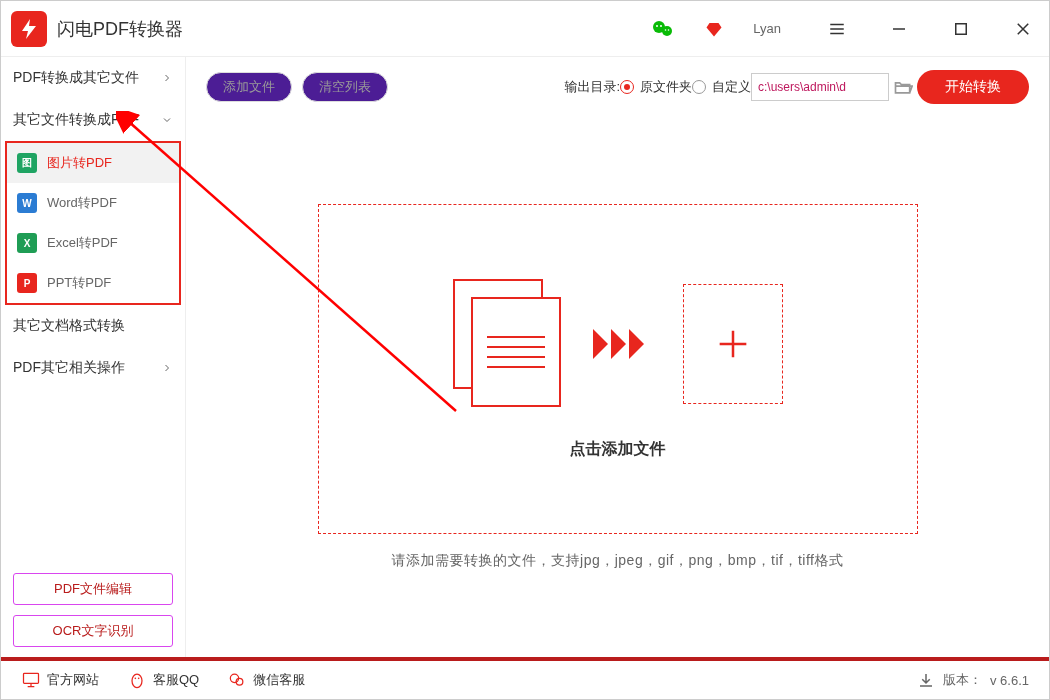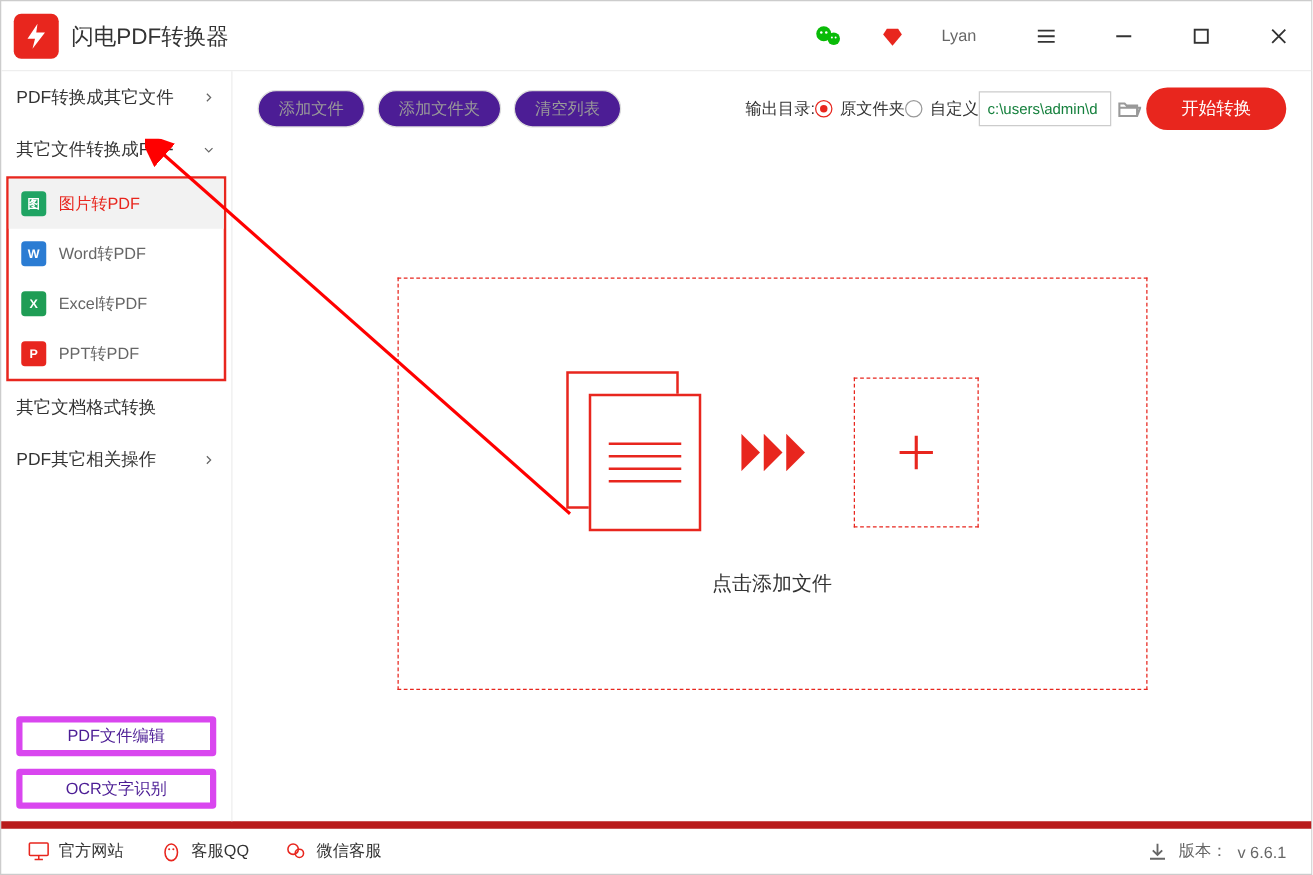--- a/index.html
+++ b/index.html
@@ -27,52 +27,52 @@
     .chevron { width: 12px; height: 12px; }
     .subitems { border: 2px solid #e8261e; margin: 0 4px; }
     .subitem { height: 40px; display: flex; align-items: center; padding: 0 10px; cursor: pointer; gap: 10px; font-size: 13px; color: #666; }
     .subitem.active { background: #f2f2f2; color: #e8261e; }
     .file-icon { width: 20px; height: 20px; border-radius: 3px; display: flex; align-items: center; justify-content: center; color: #fff; font-size: 10px; font-weight: bold; }
     .icon-img { background: #1fa463; }
     .icon-word { background: #2b7cd3; }
     .icon-excel { background: #1f9d55; }
     .icon-ppt { background: #e8261e; }
     .sidebar-bottom { margin-top: auto; padding: 10px 12px; display: flex; flex-direction: column; gap: 10px; }
-    .outline-btn { height: 32px; border: 5px solid #d946ef; background: #fff; border-radius: 3px; font-size: 13px; color: #4c1d95; cursor: pointer; }
+    .outline-btn { height: 32px; border: 1px solid #d946ef; background: #fff; border-radius: 3px; font-size: 13px; color: #b91c1c; cursor: pointer; }
     
     
     .main { flex: 1; display: flex; flex-direction: column; position: relative; }
     .toolbar { height: 60px; display: flex; align-items: center; padding: 0 20px; gap: 10px; }
     .pill-btn { height: 30px; padding: 0 16px; border: 1px solid #ddd; border-radius: 15px; background: #4c1d95; color: #999; font-size: 13px; cursor: pointer; }
     .output-section { margin-left: auto; display: flex; align-items: center; gap: 0; font-size: 13px; }
     .output-label { color: #333; }
     .radio-group { display: flex; align-items: center; gap: 6px; }
     .radio { width: 14px; height: 14px; border: 1px solid #999; border-radius: 50%; display: inline-flex; align-items: center; justify-content: center; }
     .radio.checked { border-color: #e8261e; }
     .radio.checked::after { content: ""; width: 6px; height: 6px; background: #e8261e; border-radius: 50%; }
-    .path-input { width: 106px; height: 28px; border: 1px solid #ccc; padding: 0 6px; font-size: 12px; color: #15803d; }
+    .path-input { width: 138px; height: 28px; border: 1px solid #ccc; padding: 0 6px; font-size: 12px; color: #be185d; }
     .folder-btn { width: 28px; height: 28px; display: flex; align-items: center; justify-content: center; cursor: pointer; color: #999; }
     .start-btn { height: 34px; padding: 0 28px; background: #e8261e; color: #fff; border: none; border-radius: 17px; font-size: 14px; cursor: pointer; }
     
     
     .dropzone-wrap { flex: 1; display: flex; flex-direction: column; align-items: center; justify-content: center; padding: 20px; }
-    .dropzone { width: 600px; height: 330px; border: 1px dashed #e8261e; display: flex; flex-direction: column; align-items: center; justify-content: center; gap: 30px; }
+    .dropzone { width: 600px; height: 330px; border: 1px dashed #e8261e; display: flex; flex-direction: column; align-items: center; justify-content: center; gap: 30px; font-weight: bold; }
     .dz-graphics { display: flex; align-items: center; gap: 30px; }
     .doc-stack { position: relative; width: 110px; height: 130px; }
     .doc-page { position: absolute; width: 90px; height: 110px; border: 2px solid #e8261e; background: #fff; }
     .doc-page.back { left: 0; top: 0; }
     .doc-page.front { left: 18px; top: 18px; display: flex; flex-direction: column; justify-content: center; gap: 8px; padding: 18px 14px; }
     .doc-line { height: 2px; background: #e8261e; }
     .plus-box { width: 100px; height: 120px; border: 1px dashed #e8261e; display: flex; align-items: center; justify-content: center; }
     .plus-box svg { width: 40px; height: 40px; }
     .dz-text { font-size: 16px; color: #333; }
     .dz-hint { margin-top: 18px; font-size: 14px; color: #666; letter-spacing: 0.5px; }
     
     
-    .footer { height: 42px; border-top: 6px solid #b91c1c; display: flex; align-items: center; padding: 0 20px; gap: 28px; }
+    .footer { height: 42px; border-top: 4px solid #b91c1c; display: flex; align-items: center; padding: 0 20px; gap: 28px; }
     .footer-link { display: flex; align-items: center; gap: 6px; font-size: 13px; color: #333; cursor: pointer; }
     .footer-link svg { width: 20px; height: 20px; }
     .footer-right { margin-left: auto; display: flex; align-items: center; gap: 8px; color: #666; font-size: 13px; }
     
     
     .arrow-anno { position: absolute; left: 115px; top: 110px; pointer-events: none; z-index: 10; }
   </style>
 </head>
 <body>
 
@@ -165,21 +165,20 @@
       </div>
       <div class="sidebar-bottom">
         <button class="outline-btn">PDF文件编辑</button>
         <button class="outline-btn">OCR文字识别</button>
       </div>
     </div>
 
     <div class="main">
       <div class="toolbar">
         <button class="pill-btn">添加文件</button>
-        <button class="pill-btn">添加文件夹</button>
         <button class="pill-btn">清空列表</button>
         <div class="output-section">
           <span class="output-label">输出目录:</span>
           <span class="radio-group">
             <span class="radio checked"></span>
             <span>原文件夹</span>
           </span>
           <span class="radio-group">
             <span class="radio"></span>
             <span>自定义</span>
@@ -212,20 +211,21 @@
               <path fill="#e8261e" d="M36 0 L51 15 L36 30 Z"></path>
             </svg>
             <div class="plus-box">
               <svg viewBox="0 0 24 24">
                   <path stroke="#e8261e" stroke-width="1.5" d="M12 4v16M4 12h16"></path>
                 </svg>
             </div>
           </div>
           <div class="dz-text">点击添加文件</div>
         </div>
+        <div class="dz-hint">请添加需要转换的文件，支持jpg，jpeg，gif，png，bmp，tif，tiff格式</div>
       </div>
     </div>
 
   </div>
 
   <div class="footer">
     <div class="footer-link">
       <svg viewBox="0 0 24 24">
           <rect x="3" y="4" width="18" height="12" rx="1" stroke="#e8261e" stroke-width="1.5" fill="none"></rect>
           <path stroke="#e8261e" stroke-width="1.5" d="M8 20h8M12 16v4"></path>

